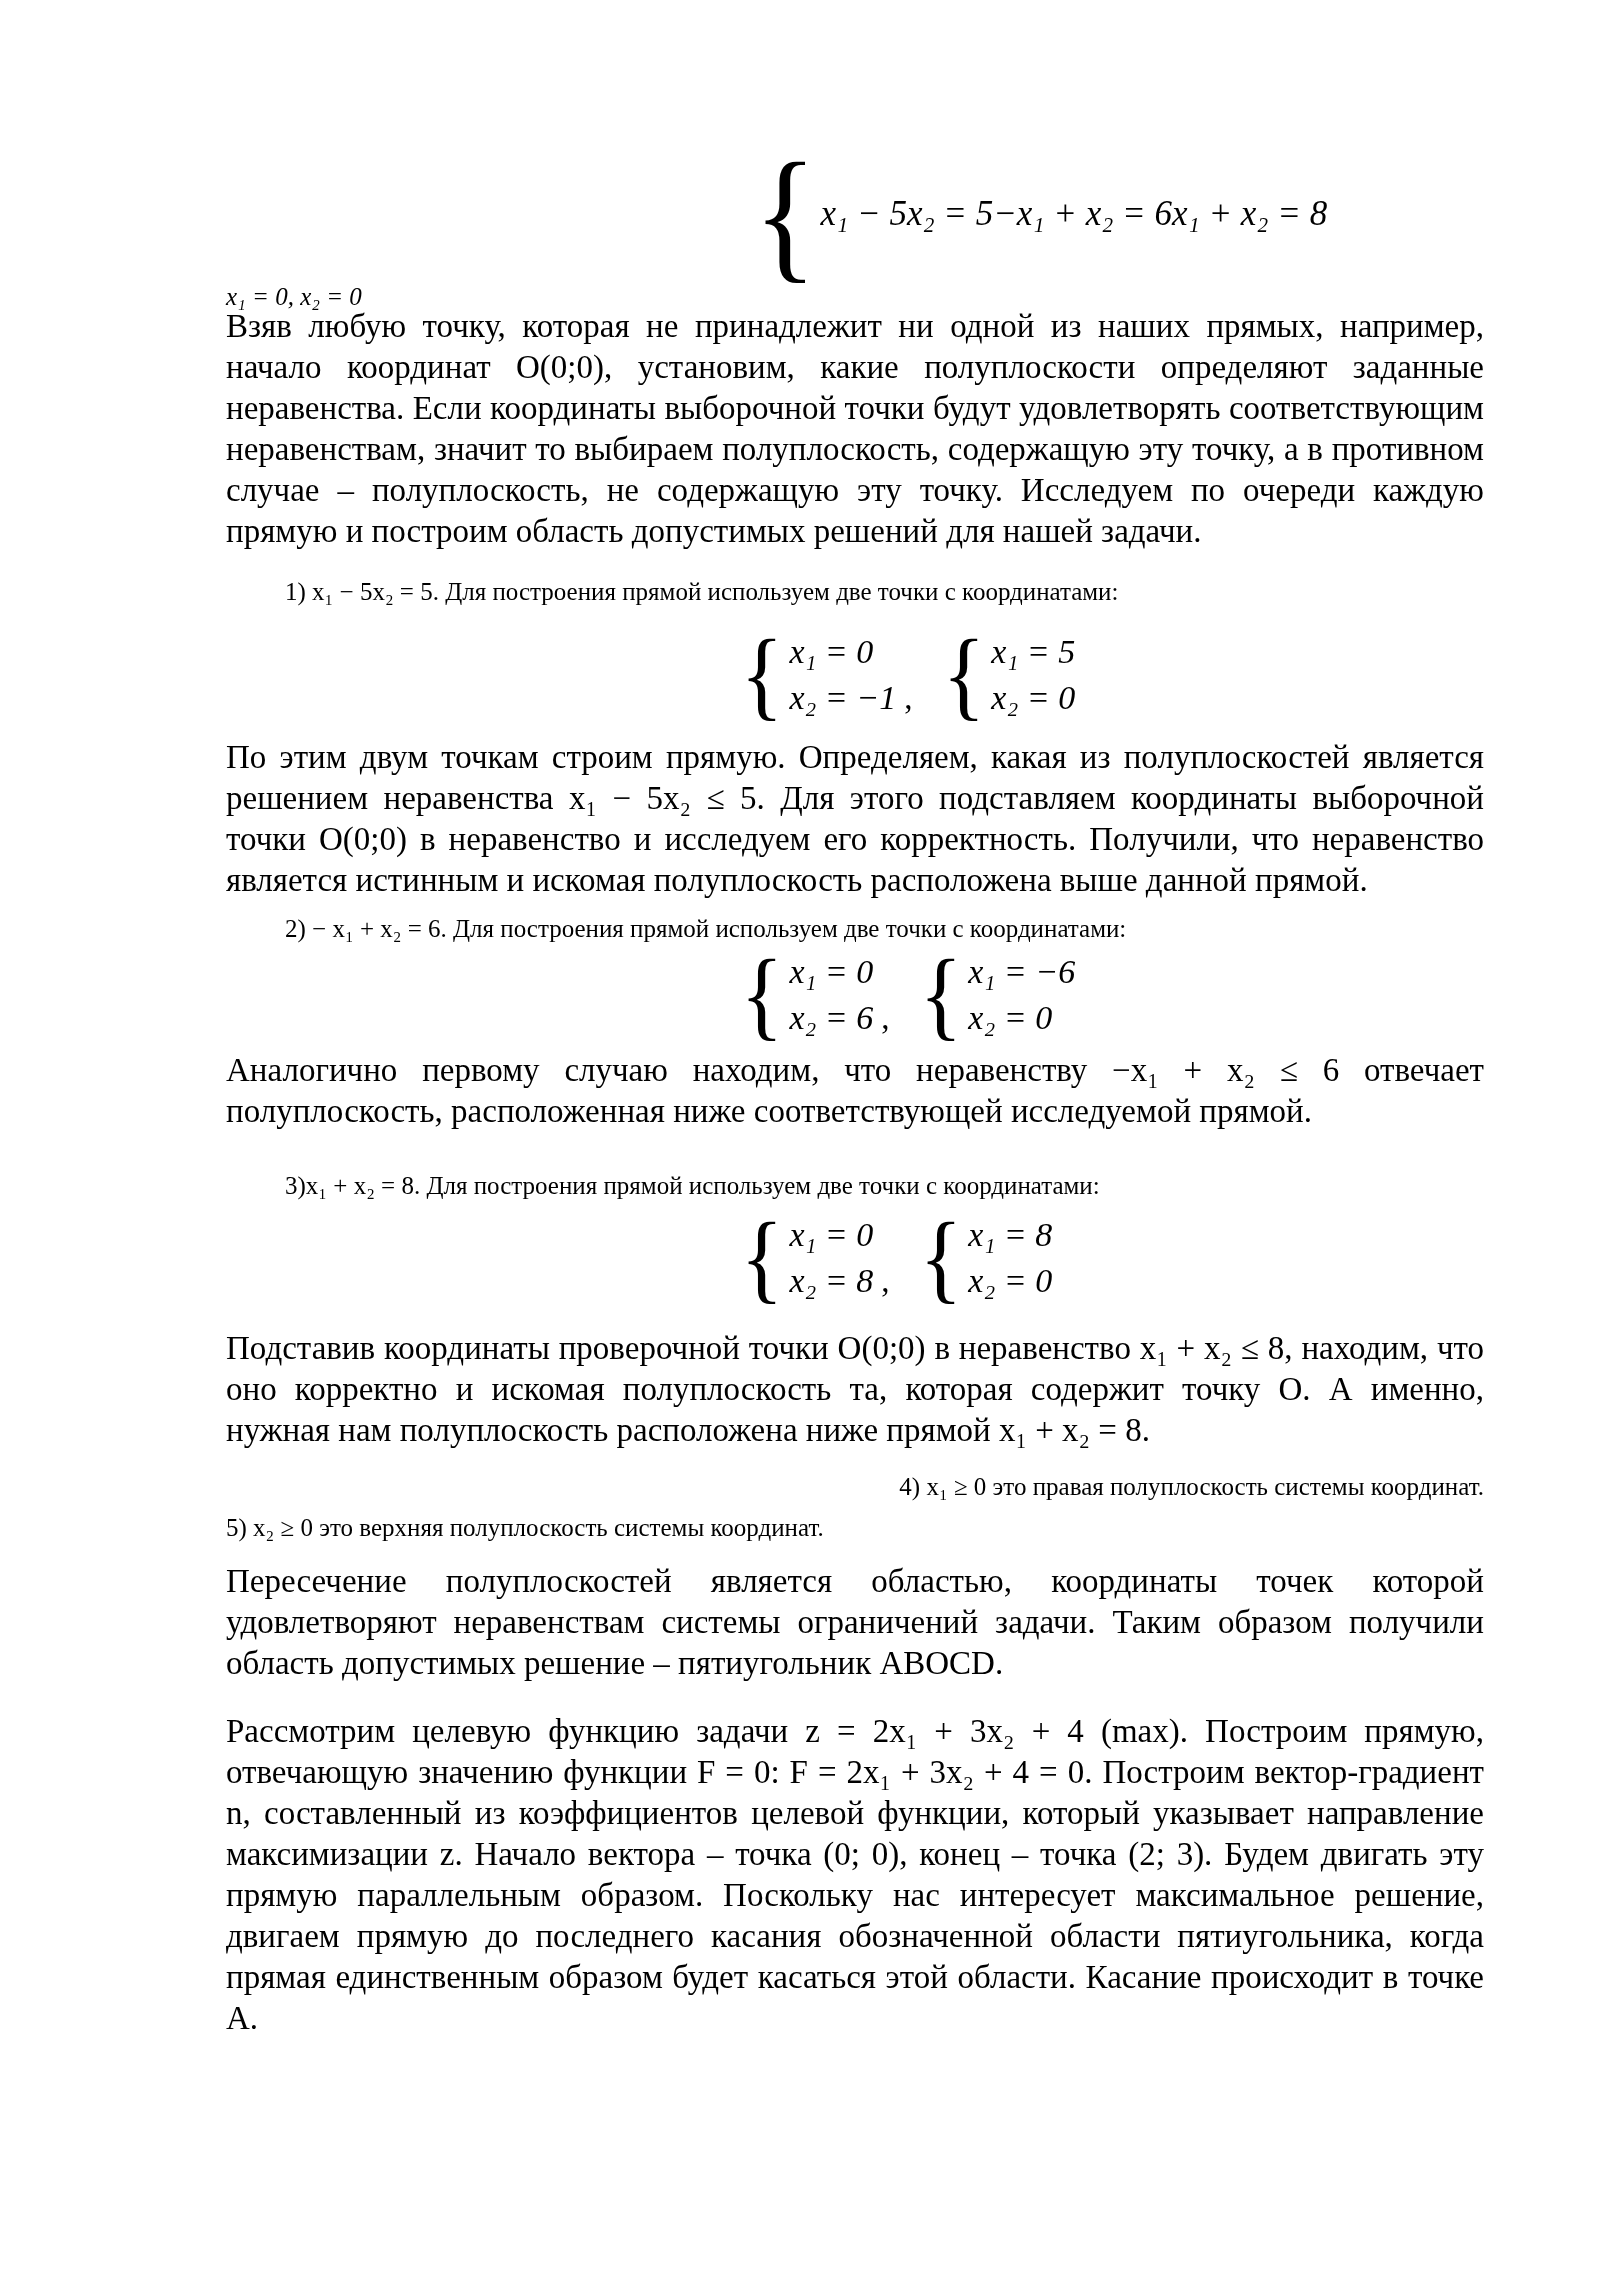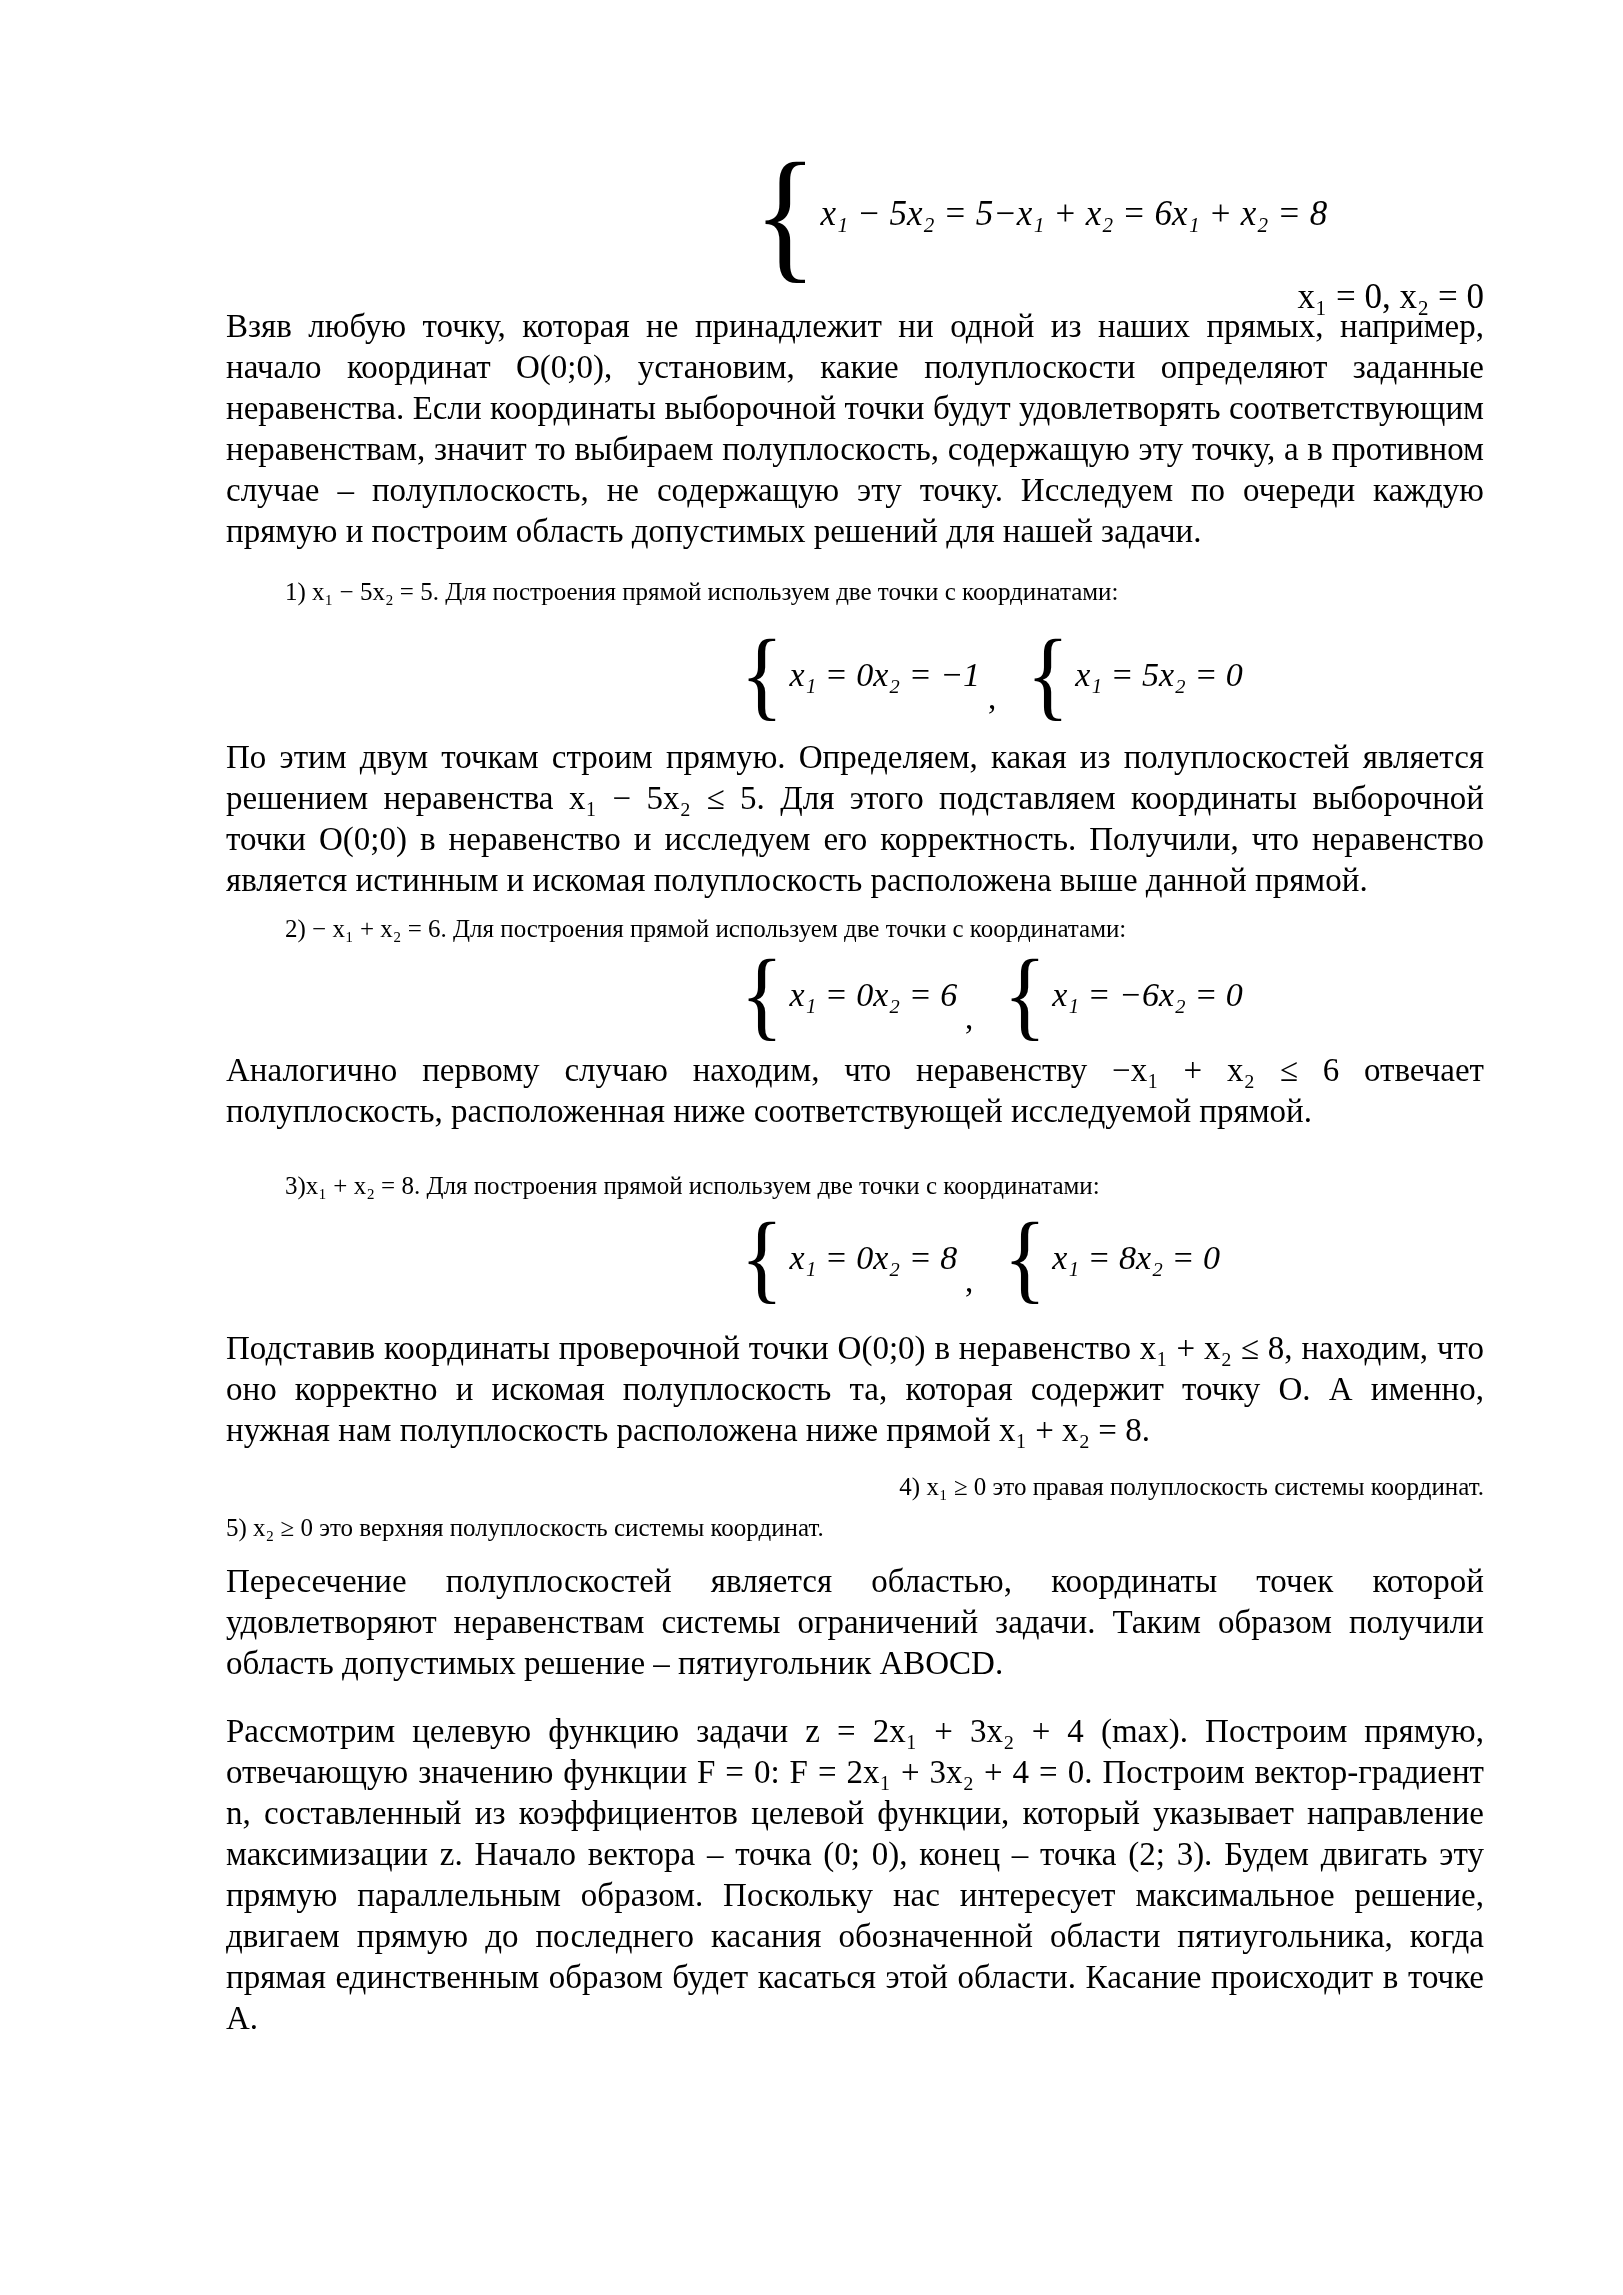--- a/index.html
+++ b/index.html
@@ -20,28 +20,28 @@
   .eq { font-style:italic; }
   .top-sys {
     position:absolute; left:750px; top:148px;
     display:flex; align-items:center;
   }
   .top-sys .rows { display:flex; flex-direction:row; }
   .top-sys .rows .eq { font-size:35px; line-height:43px; }
   .brace3 { font-size:147px; line-height:131px; transform:scaleX(0.9); }
   .brace2 { font-size:99px; line-height:92px; transform:scaleX(0.9); }
   .zero-line {
-    position:absolute; left:226px; width:1258px; text-align:right;
-    font-size:35px; line-height:39px; 
+    position:absolute; left:226px; width:1258px; text-align:left;
+    font-size:25px; line-height:39px; font-style:italic;
   }
   .syspair {
     position:absolute; left:738px;
     display:flex; align-items:center;
   }
-  .syspair .rows { display:flex; margin-left:3.9px; }
+  .syspair .rows { display:flex; flex-direction:column; margin-left:3.9px; }
   .syspair .rows .eq { font-size:34px; line-height:46px; }
   .syspair .sep {
     align-self:flex-end; font-size:33px; line-height:33px;
     margin:0 10.5px 6.5px 7.9px; font-style:normal;
   }
   .syspair .gap { width:17px; }
 </style>
 </head>
 <body>
 

